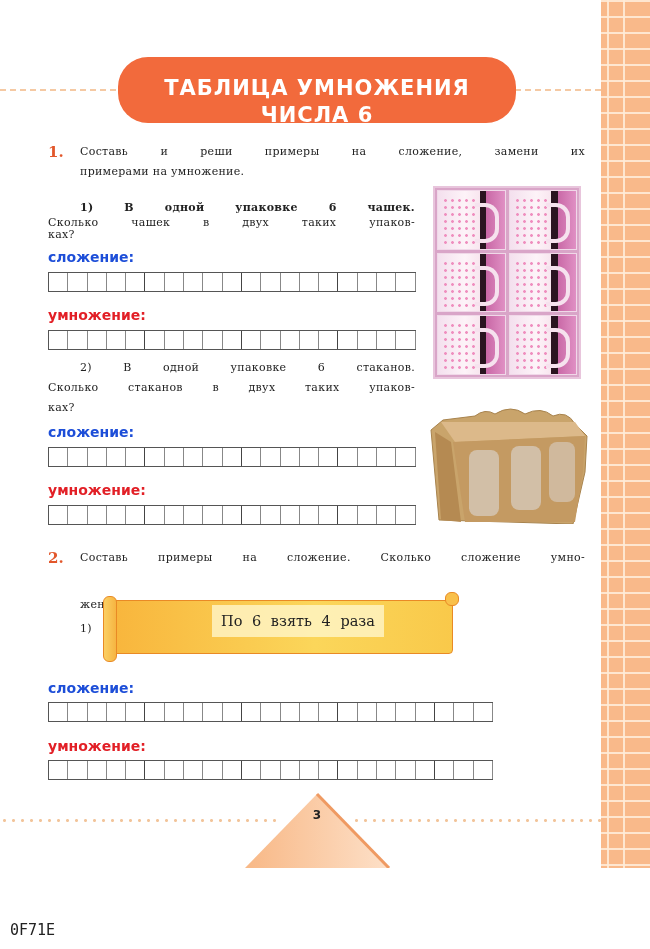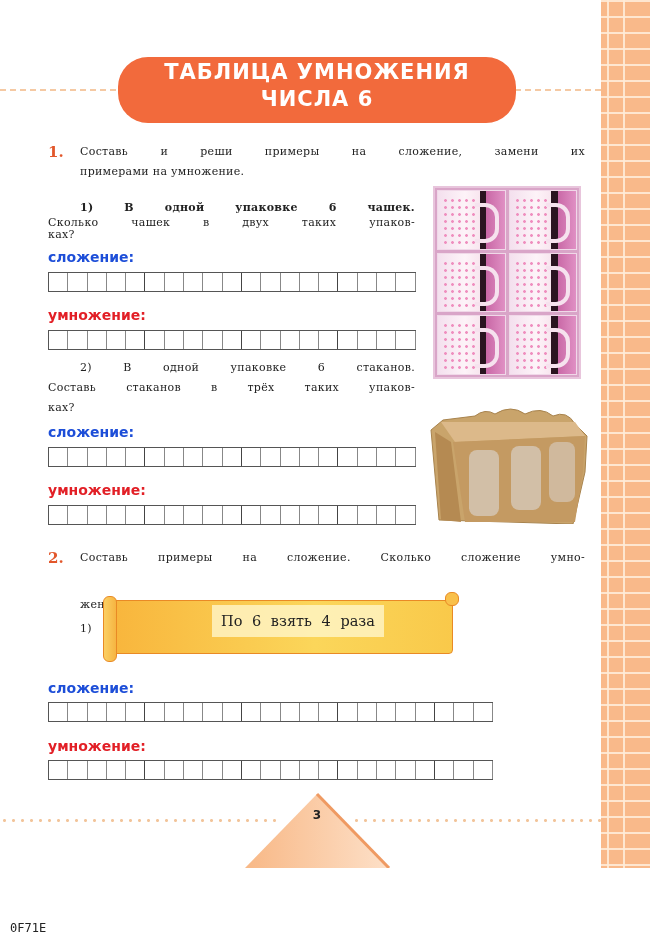--- a/index.html
+++ b/index.html
@@ -22,21 +22,21 @@
     background-size: 10px 2px;
   }
   .dash-left { left: 0; width: 118px; }
   .dash-right { left: 515px; width: 86px; }
 
   .title-banner {
     position: absolute; left: 118px; top: 57px; width: 398px; height: 66px;
     background: #f26a3c; border-radius: 30px;
     color: #fff; text-align: center;
     font-family: "DejaVu Sans", sans-serif; font-weight: bold;
-    font-size: 21px; line-height: 27px; letter-spacing: 1px; padding-top: 2px;
+    font-size: 21px; line-height: 27px; letter-spacing: 1px; padding-top: 18px;
   }
 
   .text { position: absolute; font-size: 11px; line-height: 20px; letter-spacing: 0.3px; }
   .justify { text-align: justify; text-align-last: justify; }
   .num { color: #e2572b; font-weight: bold; position: absolute; font-size: 15px; }
 
   .label { position: absolute; left: 48px; font-family: "DejaVu Sans", sans-serif; font-weight: bold; font-size: 14px; }
   .label.add { color: #1d4ed8; }
   .label.mul { color: #e21f26; }
 
@@ -94,21 +94,21 @@
   }
   .dot-left { left: 0; width: 280px; }
   .dot-right { left: 352px; width: 250px; }
 
   .page-tri { position: absolute; left: 243px; top: 792px; width: 148px; height: 76px; }
   .page-num {
     position: absolute; left: 297px; top: 808px; width: 40px; text-align: center;
     font-family: "DejaVu Sans", sans-serif; font-weight: bold; font-size: 12px; color: #222;
   }
 
-  .code { position: absolute; left: 10px; top: 921px; font-family: "DejaVu Sans Mono", monospace; font-size: 12px; color: #222; }
+  .code { position: absolute; left: 10px; top: 921px; font-family: "DejaVu Sans Mono", monospace; font-size: 15px; color: #222; }
 </style>
 </head>
 <body>
 
 <div class="grid-strip"></div>
 <div class="dash-line dash-left"></div>
 <div class="dash-line dash-right"></div>
 
 <div class="title-banner">
   <div>ТАБЛИЦА УМНОЖЕНИЯ</div>
@@ -171,21 +171,21 @@
 <div class="cups">
   <div class="cup"></div>
   <div class="cup"></div>
   <div class="cup"></div>
   <div class="cup"></div>
   <div class="cup"></div>
   <div class="cup"></div>
 </div>
 
 <div class="text justify" style="left:80px; top:358px; width:335px;">2) В одной упаковке 6 стаканов.</div>
-<div class="text justify" style="left:48px; top:378px; width:367px;">Составь стаканов в трёх таких упаков-</div>
+<div class="text justify" style="left:48px; top:378px; width:367px;">Сколько стаканов в двух таких упаков-</div>
 <div class="text" style="left:48px; top:398px;">ках?</div>
 
 <div class="label add" style="top:424px;">сложение:</div>
 <div class="cells" style="top:447px;">
     <div class="cell"></div>
     <div class="cell"></div>
     <div class="cell"></div>
     <div class="cell"></div>
     <div class="cell"></div>
     <div class="cell"></div>

